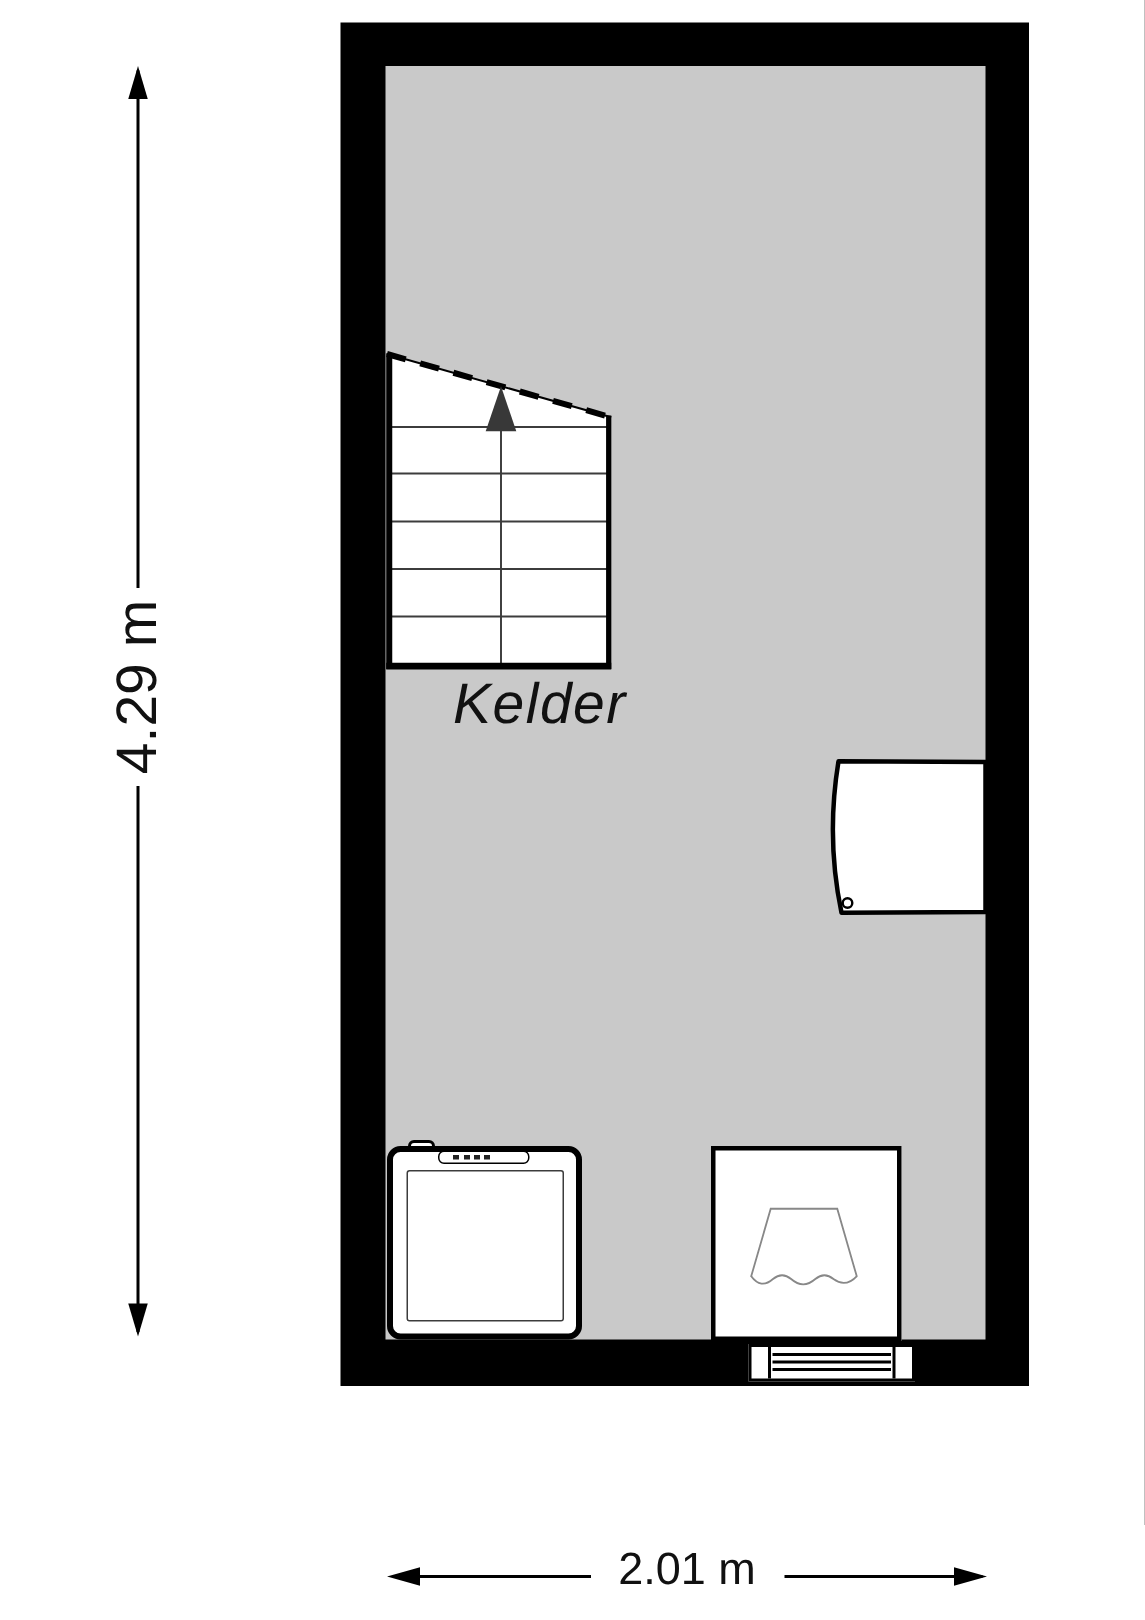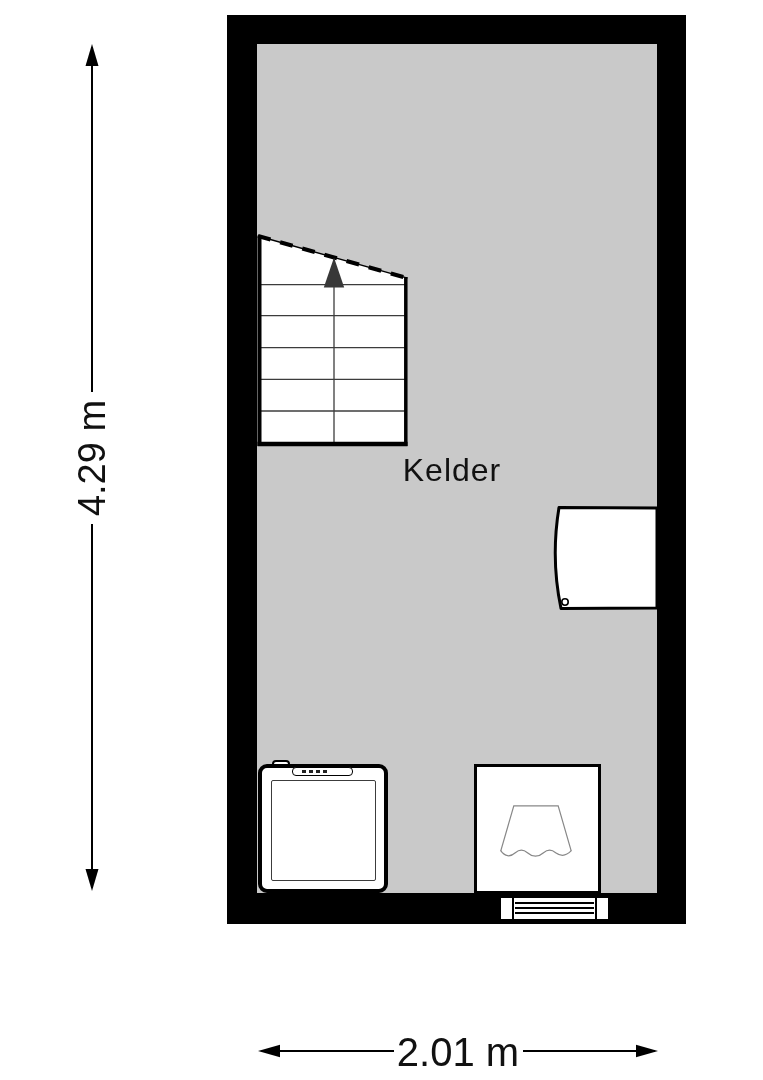--- a/index.html
+++ b/index.html
@@ -15,25 +15,25 @@
   
   .wall-outline{left:227px;top:15px;width:459px;height:909px;background:var(--c-wall,#000);}
   .floor{left:257px;top:44px;width:400px;height:849px;background:var(--c-floor,#c9c9c9);}
   
   #lineart{left:0;top:0;width:763px;height:1080px;pointer-events:none;}
   .sv-thin{stroke:var(--c-stair,#3c3c3c);stroke-width:1.3;fill:none;}
   .sv-border{stroke:var(--c-wall,#000);fill:none;}
   .sv-dim{stroke:var(--c-wall,#000);stroke-width:2;fill:none;}
   .sv-arrow{fill:var(--c-wall,#000);stroke:none;}
   
-  .room-label{left:302px;top:448px;width:300px;text-align:center;font-size:32px;line-height:45px;letter-spacing:1px;}
+  .room-label{left:302px;top:448px;width:300px;font-size:38px;line-height:45px;letter-spacing:1px;font-style:italic;}
   
   .vdim-label{left:22px;top:438px;width:140px;height:40px;display:flex;align-items:center;justify-content:center;
     font-size:38px;transform:rotate(-90deg);transform-origin:50% 50%;white-space:nowrap;}
-  .hdim-label{left:380px;top:1030px;width:156px;text-align:center;font-size:40px;white-space:nowrap;}
+  .hdim-label{left:380px;top:1030px;width:156px;text-align:center;font-size:30px;white-space:nowrap;}
   
   .appl-left{left:258px;top:764px;width:130px;height:129px;}
   .appl-left .bump{position:absolute;left:14px;top:-4px;width:18px;height:9px;background:var(--c-fix,#fff);
     border:2.5px solid var(--c-wall,#000);border-radius:4px;box-sizing:border-box;z-index:0;}
   .appl-left .body{position:absolute;left:0;top:0;right:0;bottom:0;background:var(--c-fix,#fff);
     border:4px solid var(--c-wall,#000);border-radius:9px;box-sizing:border-box;z-index:1;}
   .appl-left .handle{position:absolute;left:34px;top:3px;width:61px;height:9px;background:var(--c-fix,#fff);
     border:1.5px solid var(--c-wall,#000);border-radius:4px;box-sizing:border-box;z-index:2;}
   .appl-left .ticks{position:absolute;left:9px;top:2px;width:28px;height:3px;
     background:repeating-linear-gradient(90deg,#222 0 4px,transparent 4px 7px);}

